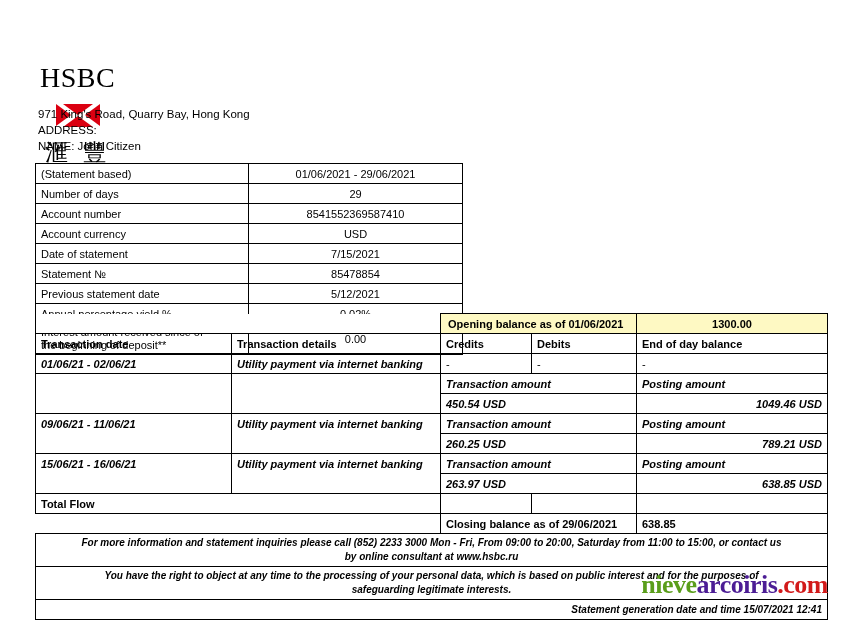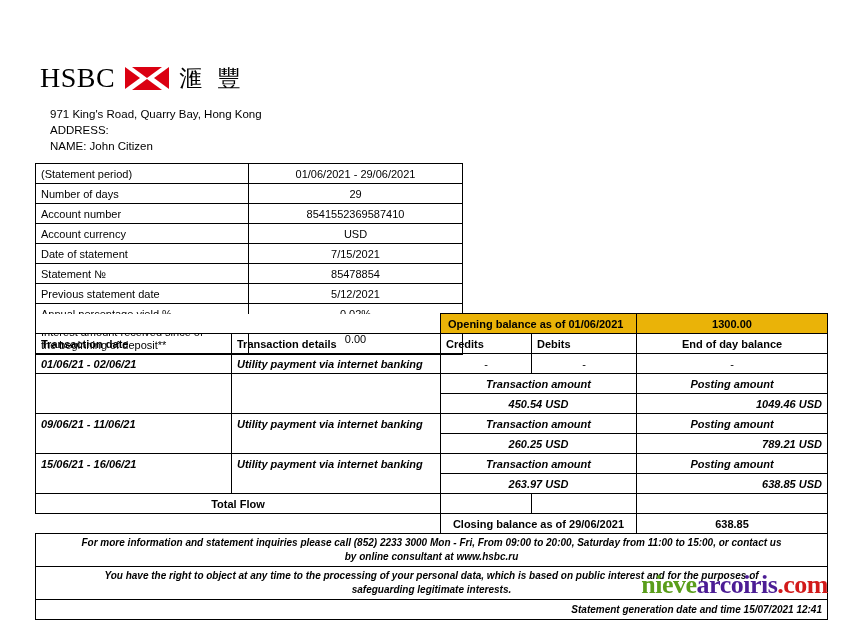--- a/index.html
+++ b/index.html
@@ -22,20 +22,21 @@
   }
 
   
   .logo-row {
     position: absolute;
     left: 40px;
     top: 62px;
     display: flex;
     align-items: center;
     gap: 10px;
+    flex-direction: column;
   }
   .logo-text {
     font-family: "Liberation Serif", serif;
     font-size: 28px;
     letter-spacing: 0.5px;
     font-weight: 400;
     color: #000;
   }
   .logo-mark {
     width: 44px;
@@ -84,21 +85,20 @@
     letter-spacing: 4px;
     color: #000;
   }
 
   .addr-block {
     position: absolute;
     left: 38px;
     top: 106px;
     font-size: 11.5px;
     line-height: 16px;
-    margin-left: 12px;
   }
 
   
   table.doc {
     border-collapse: collapse;
     font-size: 11px;
     table-layout: fixed;
   }
   table.doc td {
     border: 1px solid #000000;
@@ -128,30 +128,30 @@
     top: 313px;
     width: 792px;
   }
   .c1 { width: 196px; }
   .c2 { width: 209px; }
   .c3 { width: 91px; }
   .c4 { width: 105px; }
   .c5 { width: 191px; }
 
   .opening-row td {
-    background: #eab308;
+    background: #fef9c3;
     font-weight: bold;
     font-size: 11px;
   }
   .opening-row td.oleft { text-align: left; padding-left: 7px; }
   .opening-row td.oright { text-align: center; }
   .hdr-row td {
     font-weight: bold;
   }
-  .center { text-align: center; }
+  .center { text-align: left; }
   .right { text-align: right; }
   .bold { font-weight: bold; }
   .ital-bold { font-style: italic; font-weight: bold; }
   .pad-l { padding-left: 8px; }
   .pad-r { padding-right: 8px; }
 
   .note-row td {
     font-style: italic;
     font-weight: bold;
     font-size: 10px;
@@ -200,21 +200,21 @@
 
   <div class="addr-block">
     <div>971 King's Road, Quarry Bay, Hong Kong</div>
     <div>ADDRESS:</div>
     <div>NAME: John Citizen</div>
   </div>
 
   <table class="doc info-table">
     <tbody>
         <tr>
-      <td class="label">(Statement period)</td>
+      <td class="label">(Statement based)</td>
       <td class="value">01/06/2021 - 29/06/2021</td>
     </tr>
     <tr>
       <td class="label">Number of days</td>
       <td class="value">29</td>
     </tr>
     <tr>
       <td class="label">Account number</td>
       <td class="value">8541552369587410</td>
     </tr>

